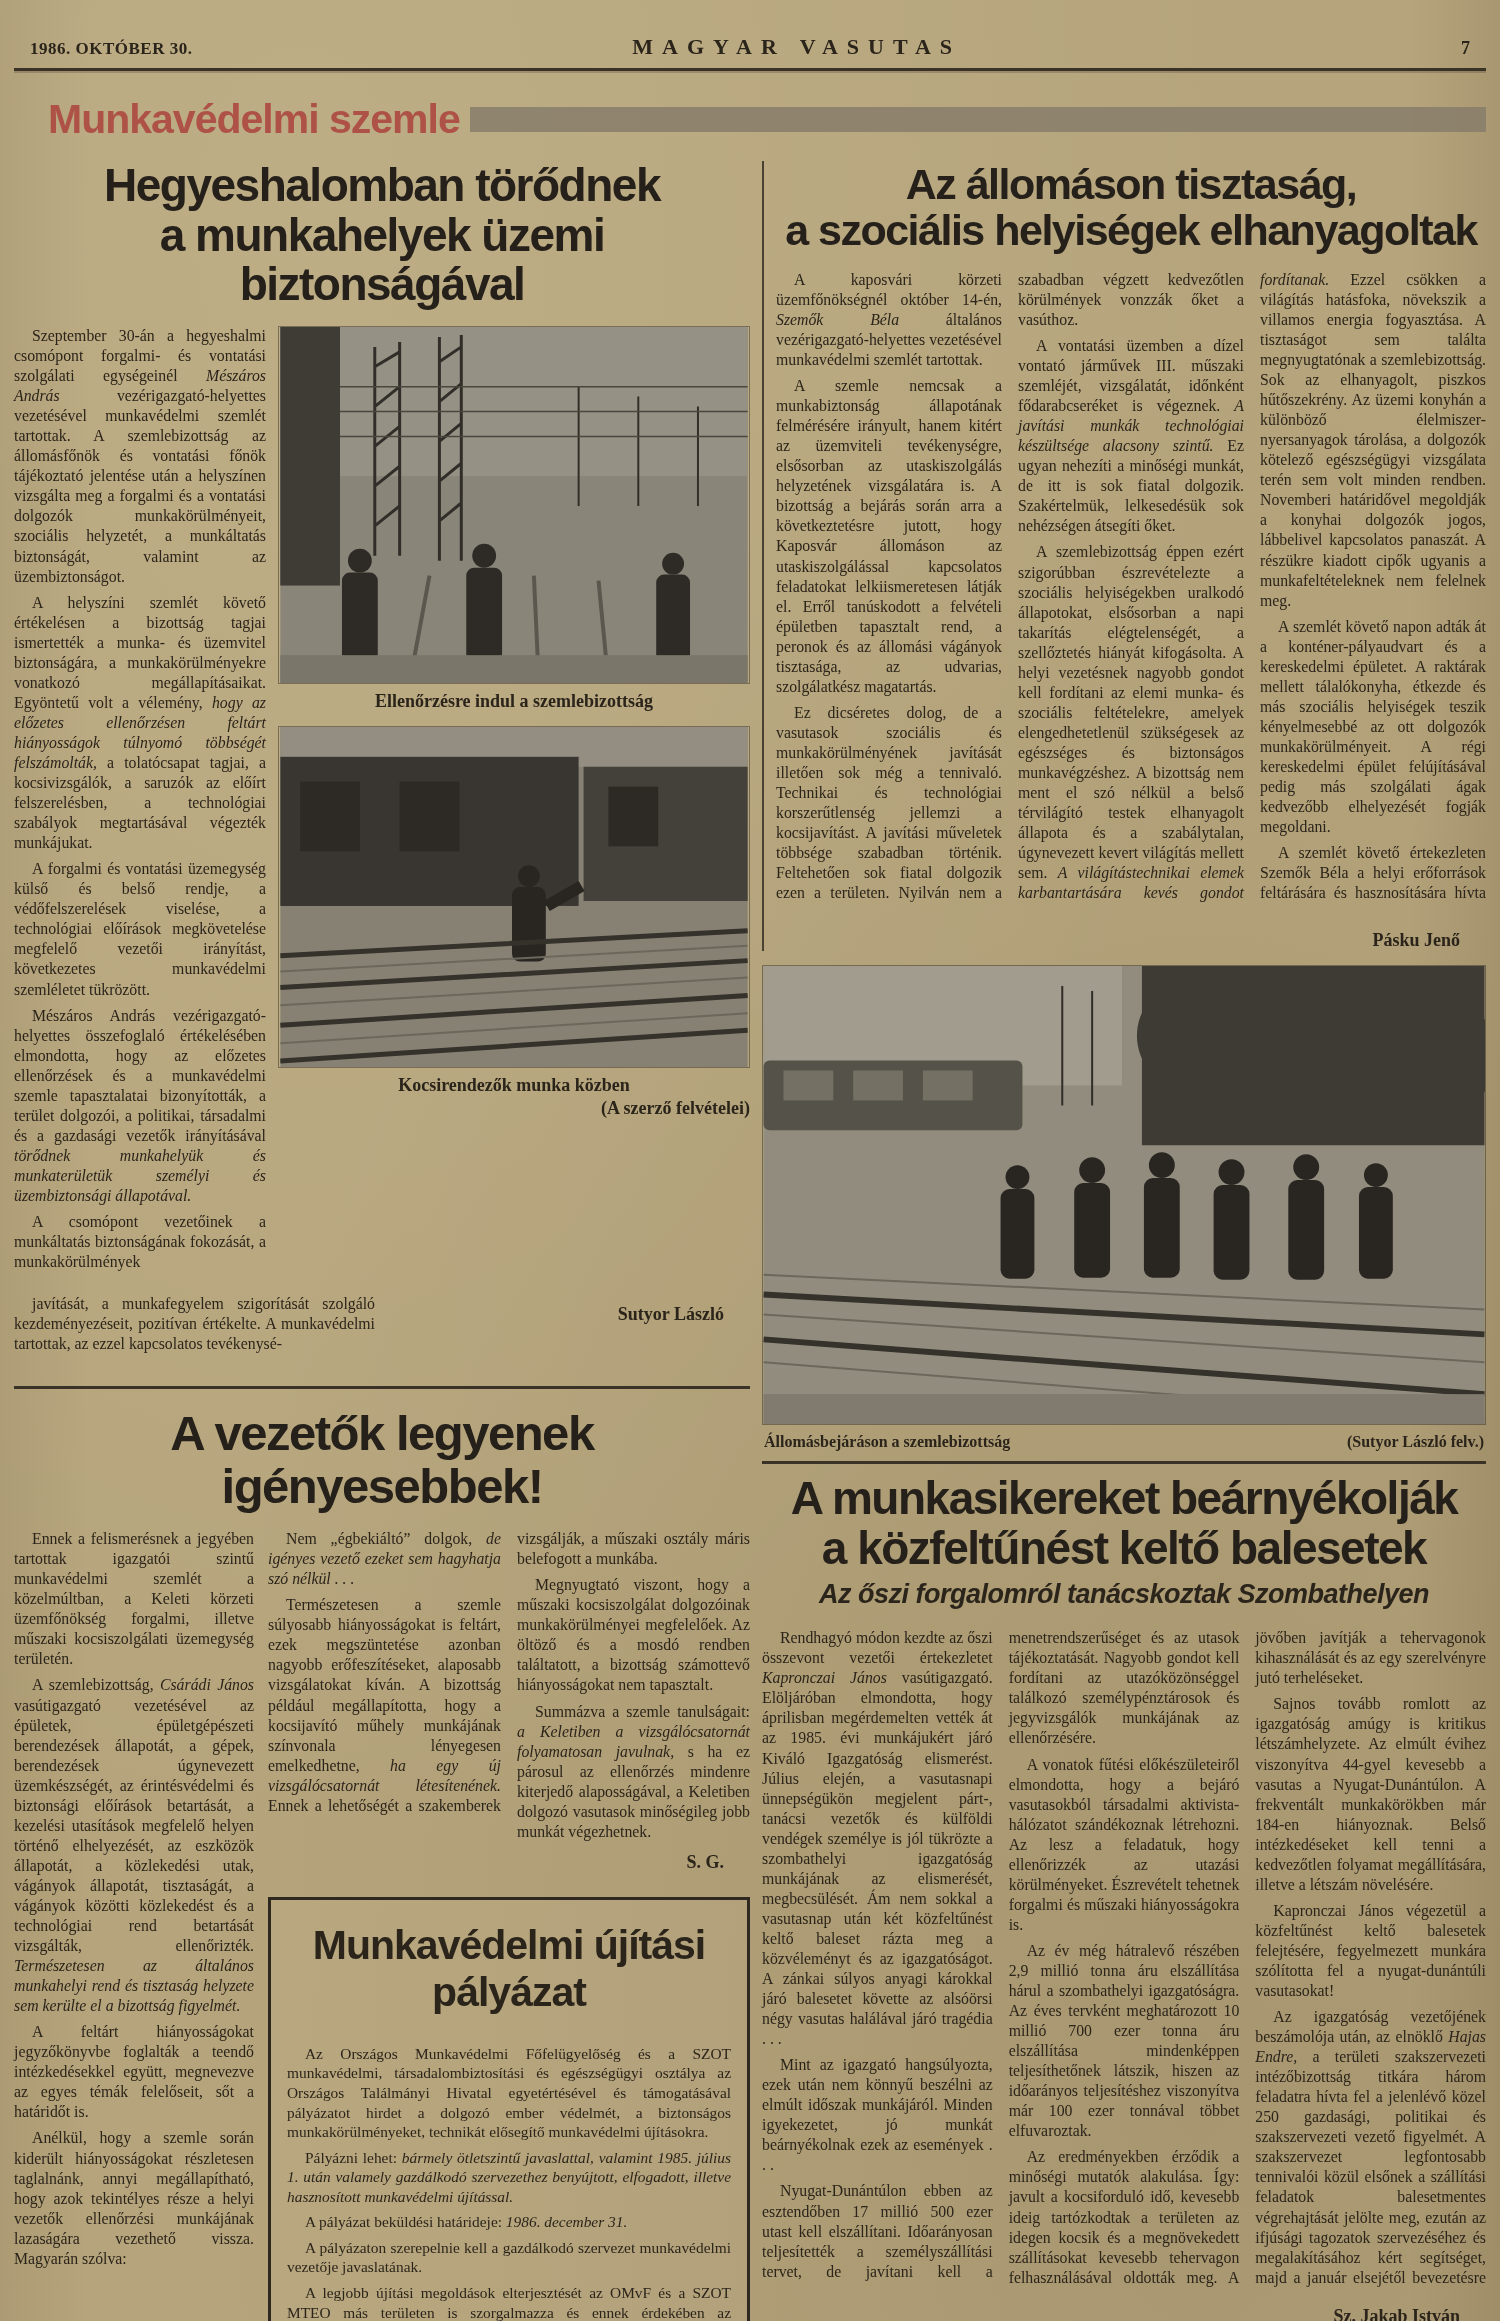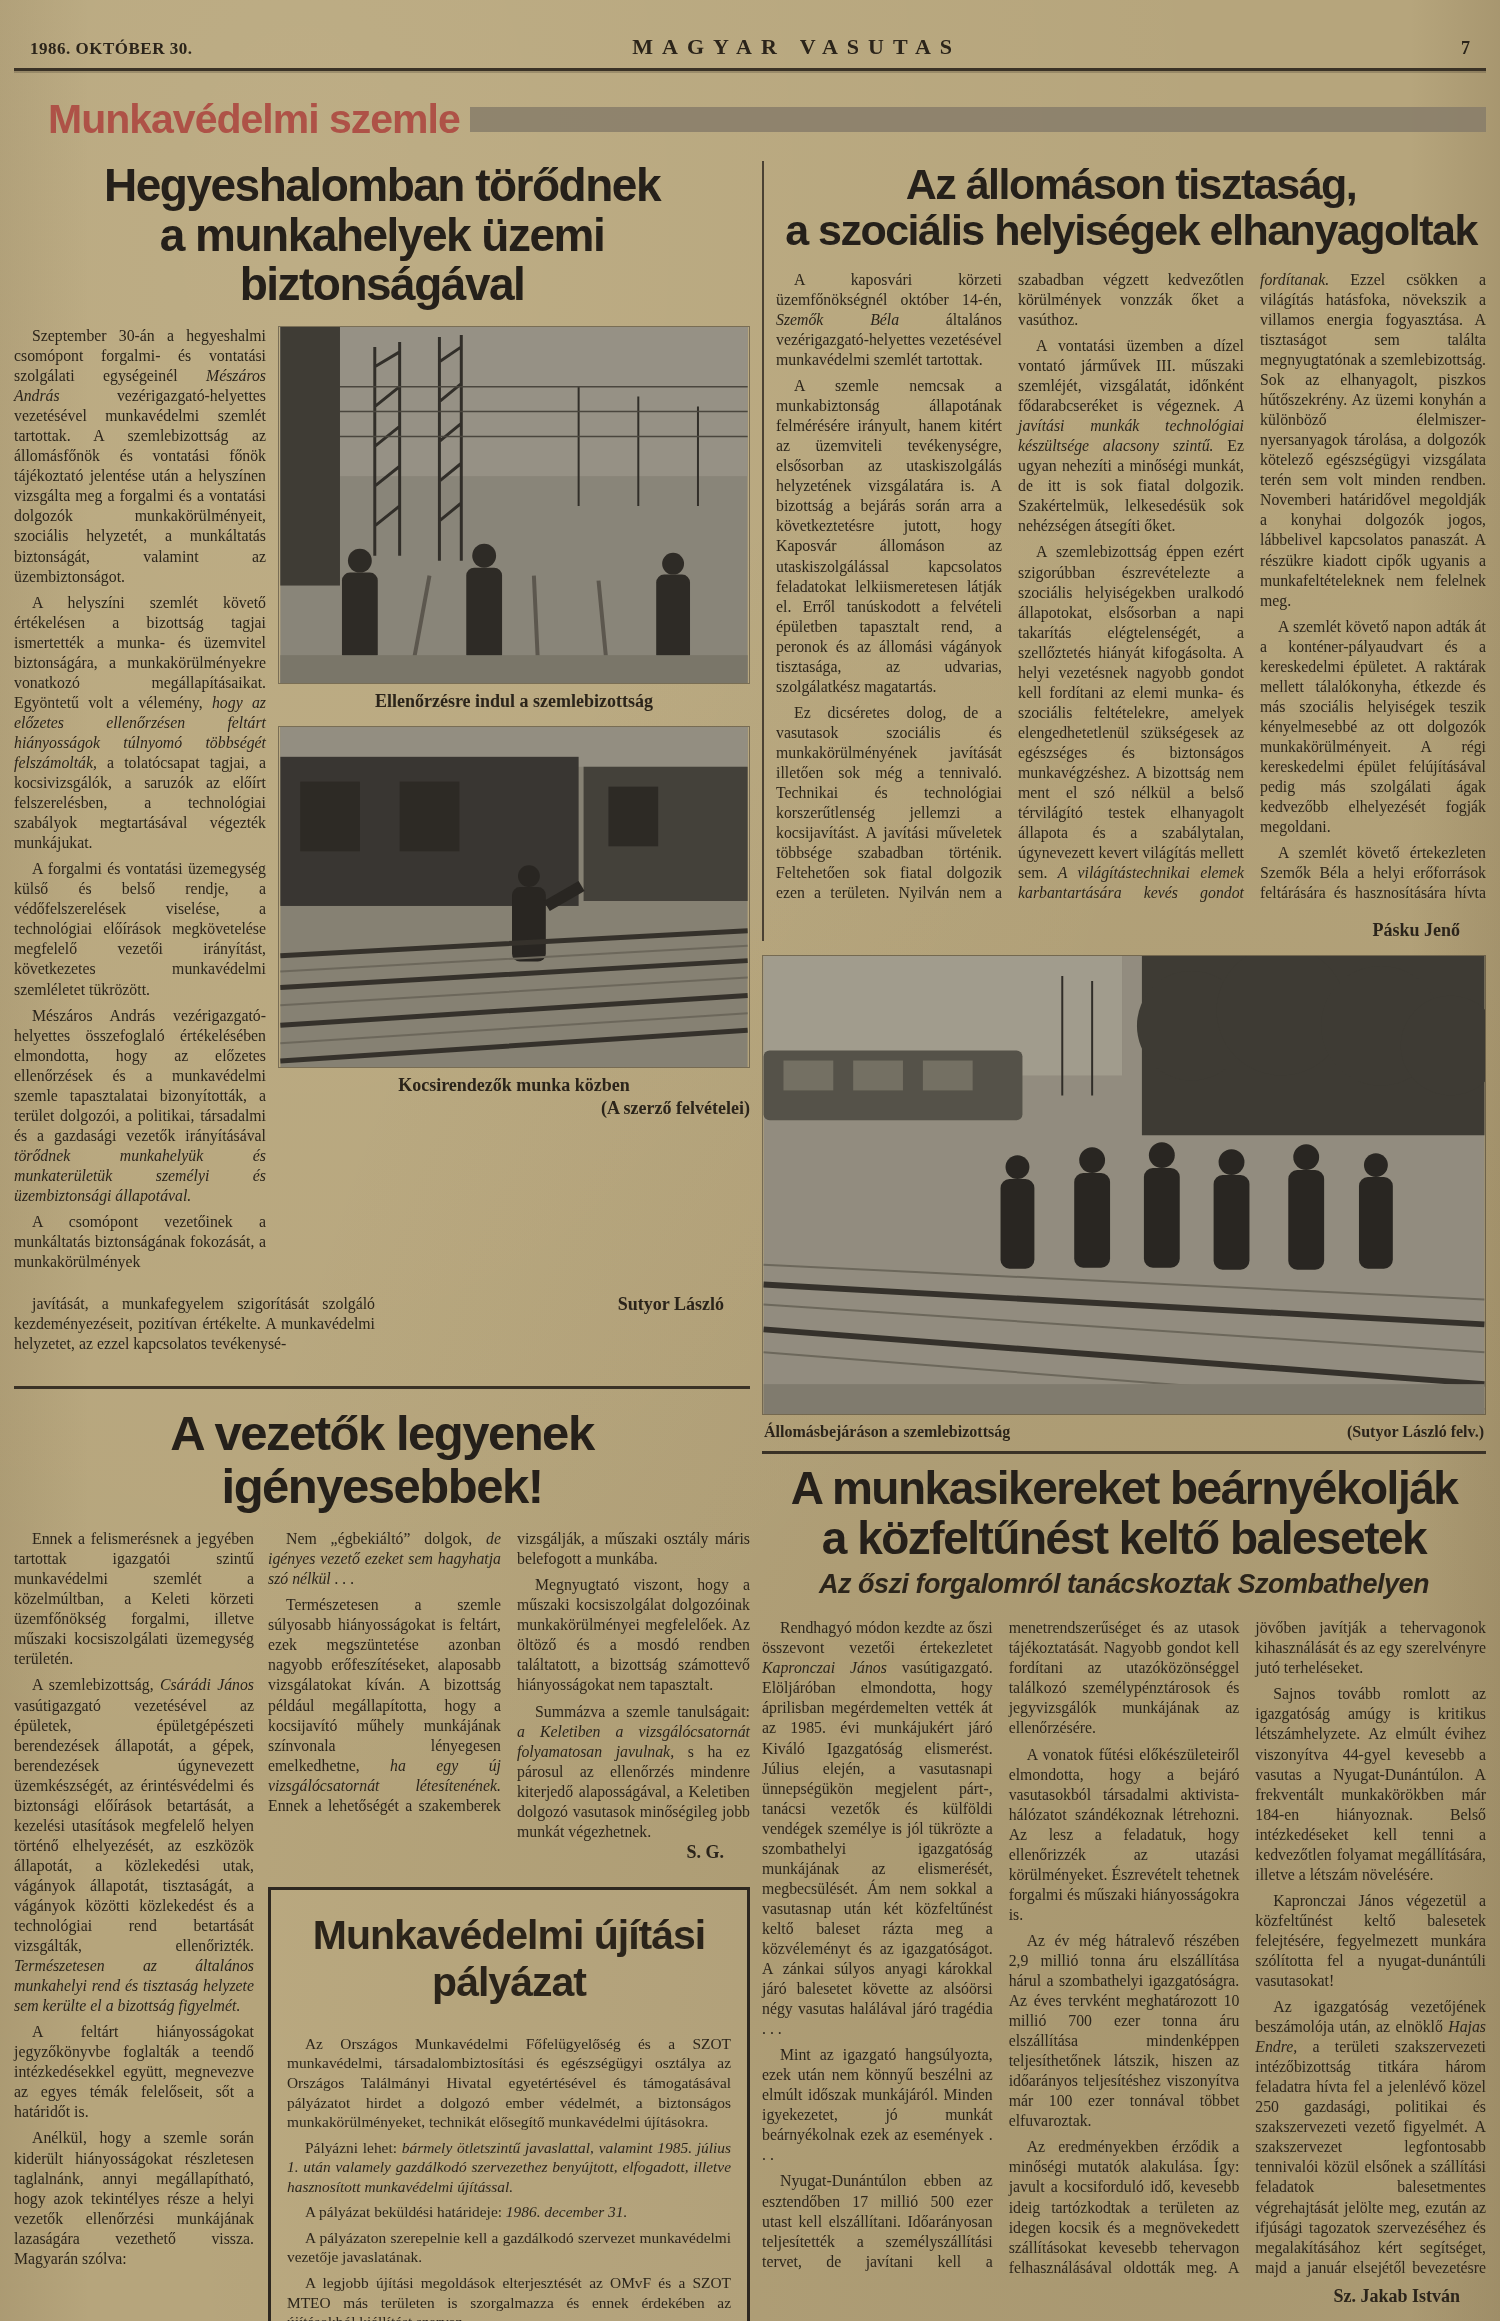--- a/index.html
+++ b/index.html
@@ -25,21 +25,21 @@
     letter-spacing:-1px;white-space:nowrap;}
   .banner-bar{flex:1;height:25px;margin-left:10px;opacity:.85;}
   
   .content{display:grid;grid-template-columns:736px 724px;column-gap:12px;}
   .art h1{font-family:"Liberation Sans",sans-serif;font-weight:bold;text-align:center;
     color:#25201a;margin:10px 0 16px 0;letter-spacing:-1.5px;line-height:1.08;}
   .h-left h1{font-size:46px;}
   .h-right h1{font-size:43px;}
   .para{margin:0 0 6px 0;text-indent:18px;text-align:justify;font-size:15.8px;line-height:1.27;}
   .para em{font-style:italic;}
-  .byline{font-weight:bold;font-size:18px;text-align:right;padding-right:26px;margin-top:0;}
+  .byline{font-weight:bold;font-size:18px;text-align:right;padding-right:26px;margin-top:10px;}
   
   .heg-body{display:grid;grid-template-columns:252px 472px;column-gap:12px;}
   .photo{display:block;width:100%;border:1px solid rgba(40,32,20,.45);box-sizing:border-box;
     filter:saturate(.6) contrast(.95);}
   .caption{font-weight:bold;font-size:18px;text-align:center;margin:7px 0 14px 0;}
   .caption.right{text-align:right;margin-top:0;}
   .heg-bottom{display:grid;grid-template-columns:1fr 1fr;column-gap:14px;margin-top:16px;}
   
   .art-allomas{border-left:2px solid #4a4133;padding-left:12px;}
   .cols3{column-count:3;column-gap:16px;column-fill:auto;}
@@ -145,21 +145,21 @@
               <g stroke="#6e6650" stroke-width="2" fill="none">
                 <path d="M0 246 L470 220 M0 280 L470 252 M0 318 L470 288"></path>
               </g>
             </svg>
             <div class="caption" style="margin-bottom:2px;">Kocsirendezők munka közben</div>
             <div class="caption right">(A szerző felvételei)</div>
           </div>
         </div>
         <div class="heg-bottom">
           <div>
-              <p class="para">javítását, a munkafegyelem szigorítását szolgáló kezdeményezéseit, pozitívan értékelte. A munkavédelmi helyzetet, az ezzel kapcsolatos tevékenysé-</p>
+              <p class="para">javítását, a munkafegyelem szigorítását szolgáló kezdeményezéseit, pozitívan értékelte. A munkavédelmi tartottak, az ezzel kapcsolatos tevékenysé-</p>
             </div>
           <div>
             <div class="byline">Sutyor László</div>
           </div>
         </div>
       </article>
 
       <div class="rule"></div>
 
       <article class="art art-vezetok">

